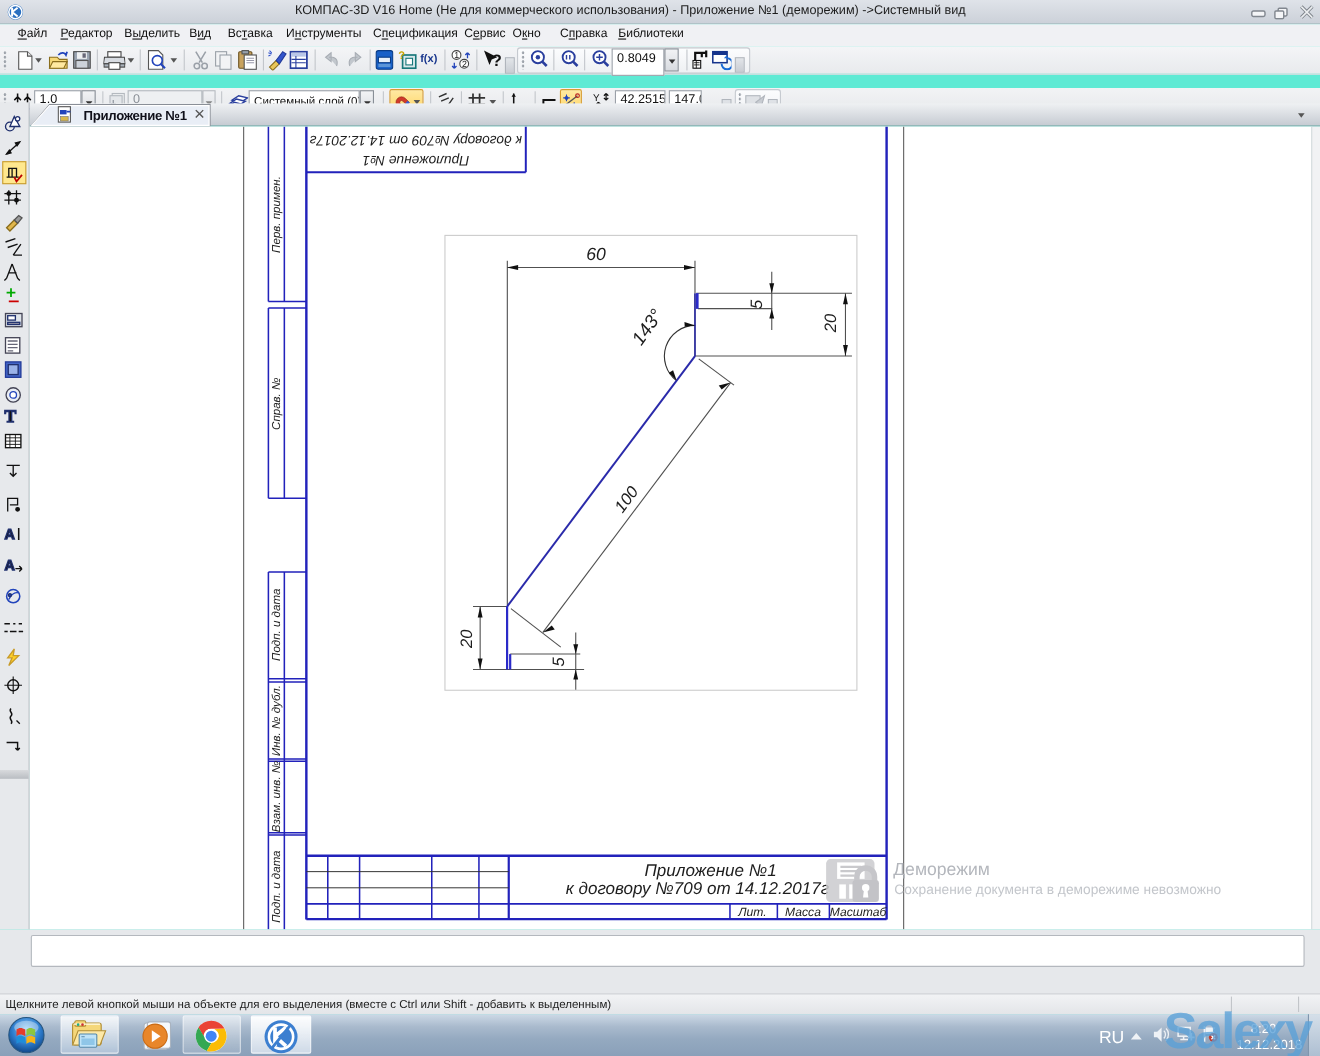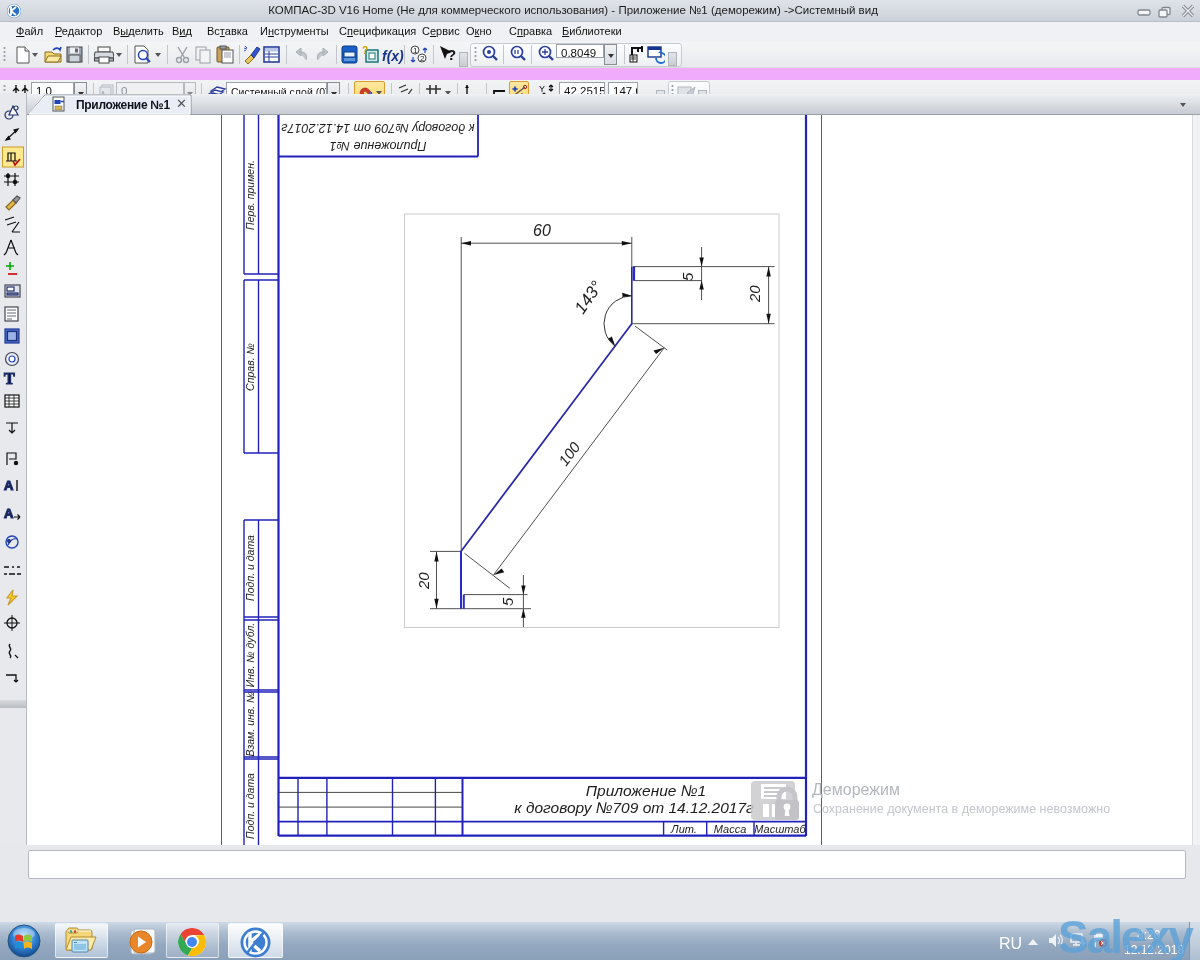--- a/index.html
+++ b/index.html
@@ -1,16 +1,16 @@
 <!DOCTYPE html>
 <html><head><meta charset="utf-8">
 <style>
 *{margin:0;padding:0;box-sizing:border-box}
 html,body{width:1200px;height:960px;overflow:hidden;font-family:"Liberation Sans",sans-serif}
-#app{position:absolute;left:0;top:0;width:1200px;height:960px;background:#f0abfc}
+#app{position:absolute;left:0;top:0;width:1200px;height:960px;background:#5eead4}
 .abs{position:absolute}
 
 #titlebar{left:0;top:0;width:1200px;height:22px;background:linear-gradient(#dfe3e9,#ccd1d9);border-bottom:1px solid #b9bec6}
 #titletext{left:0;top:4px;width:1146px;text-align:center;font-size:11.5px;color:#1c1c1c;white-space:nowrap}
 
 #menubar{left:0;top:22px;width:1200px;height:20px;background:#f0f1f4;font-size:11px;color:#111}
 .mi{position:absolute;top:3px}
 
 #row1{left:0;top:42px;width:1200px;height:26px;background:linear-gradient(#f4f5f7,#e8eaed);border-bottom:1px solid #dcdee2}
 #row2{left:0;top:80px;width:1200px;height:26px;background:linear-gradient(#f2f3f5,#e6e8eb);border-bottom:1px solid #d6d9dd}
@@ -141,21 +141,21 @@
 <svg class="abs" style="left:341px;top:3px" width="17" height="19" viewBox="0 0 17 19">
         <rect x="1" y="1" width="15" height="17" rx="2" fill="#1860c8" stroke="#0a3c86"></rect>
         <rect x="3" y="7" width="11" height="5" fill="#e8f0fa" stroke="#0a3c86"></rect>
         <rect x="3" y="13" width="11" height="3" fill="#5c95d8"></rect>
       </svg>
 <svg class="abs" style="left:361px;top:3px" width="18" height="19" viewBox="0 0 18 19">
         <rect x="5" y="5" width="12" height="12" fill="#d9e8ea" stroke="#17777a" stroke-width="1.5"></rect>
         <rect x="8" y="8" width="6" height="6" fill="#fff" stroke="#17777a"></rect>
         <text x="1" y="9" font-size="10" font-weight="bold" fill="#c8a400" font-family="Liberation Sans">?</text>
       </svg>
-<div class="abs" style="left:382px;top:6px;font-size:14px;font-style:italic;color:#16348c;font-weight:bold">f(x)</div>
+<div class="abs" style="left:382px;top:6px;font-size:10px;color:#16348c;font-weight:bold">f(x)</div>
 <div class="sep" style="left:404px"></div>
 <svg class="abs" style="left:410px;top:3px" width="18" height="19" viewBox="0 0 18 19">
         <circle cx="5" cy="5" r="4" fill="#fff" stroke="#444"></circle>
         <circle cx="12" cy="13" r="4" fill="#fff" stroke="#444"></circle>
         <text x="3" y="8" font-size="8" fill="#222" font-family="Liberation Sans">1</text>
         <text x="10" y="16" font-size="8" fill="#222" font-family="Liberation Sans">2</text>
         <path d="M15 3v5m0-5l-2 2m2-2l2 2M3 12v5m0 0l-2-2m2 2l2-2" stroke="#2244bb" stroke-width="1.2" fill="none"></path>
       </svg>
 <div class="sep" style="left:433px"></div>
 <svg class="abs" style="left:438px;top:3px" width="20" height="20" viewBox="0 0 20 20">
@@ -175,21 +175,21 @@
         <circle cx="8" cy="7" r="5.5" fill="#fff" stroke="#2a3f9e" stroke-width="1.7"></circle>
         <path d="M6 5v4m3-4v4" stroke="#2a3f9e" stroke-width="1.3"></path>
         <path d="M12 11l4 4" stroke="#2a3f9e" stroke-width="2.4"></path>
       </svg>
 <div class="sep" style="left:531px"></div>
 <svg class="abs" style="left:537px;top:3px" width="18" height="19" viewBox="0 0 18 19">
         <circle cx="8" cy="7" r="5.5" fill="#fff" stroke="#2a3f9e" stroke-width="1.7"></circle>
         <path d="M5 7h6M8 4v6" stroke="#2a3f9e" stroke-width="1.3"></path>
         <path d="M12 11l4 4" stroke="#2a3f9e" stroke-width="2.4"></path>
       </svg>
-<div class="combo" style="left:556px;top:2px;width:48px;height:14px">
+<div class="combo" style="left:556px;top:2px;width:48px;height:25px">
         <span class="tx">0.8049</span>
       </div>
 <div class="dd" style="left:604px;top:2px;width:13px;height:21px"></div>
 <div class="sep" style="left:624px"></div>
 <svg class="abs" style="left:629px;top:3px" width="17" height="19" viewBox="0 0 17 19">
         <path d="M3 17V3h10M13 1v6M9 3v4" stroke="#111" stroke-width="2" fill="none"></path>
         <rect x="1" y="10" width="7" height="7" fill="#fff" stroke="#111"></rect>
         <path d="M2 12h5M2 14h5M4 10v7" stroke="#111" stroke-width=".8"></path>
       </svg>
 <svg class="abs" style="left:647px;top:3px" width="18" height="19" viewBox="0 0 18 19">
@@ -527,20 +527,25 @@
             <path d="M785.6 807h2.8l1 9h-4.8z" fill="#fff"></path>
           </g>
 </g>
 <text x="812" y="795" font-size="16" fill="#b3b6bc">Деморежим</text>
 <text x="813" y="813" font-size="12.5" fill="#c3c6cb">Сохранение документа в деморежиме невозможно</text>
 </svg>
 </div>
 <div class="abs" id="vscroll"></div>
 <div class="abs" id="botgap"></div>
 <div class="abs" id="msgbox"></div>
+<div class="abs" id="statusbar">
+      <span style="position:absolute;left:1119px;top:2px;width:1px;height:14px;background:#c2c5c9"></span>
+      <span style="position:absolute;left:1180px;top:2px;width:1px;height:14px;background:#c2c5c9"></span>
+      <span style="position:absolute;left:5px;top:3px">Щелкните левой кнопкой мыши на объекте для его выделения (вместе с Ctrl или Shift - добавить к выделенным)</span>
+    </div>
 <div class="abs" id="taskbar">
 <svg class="abs" style="left:7px;top:2px" width="34" height="34" viewBox="0 0 34 34">
 <defs>
           <radialGradient id="orb" cx="50%" cy="35%" r="70%">
             <stop offset="0" stop-color="#9fd4f8"></stop>
             <stop offset=".55" stop-color="#2f7fd0"></stop>
             <stop offset="1" stop-color="#0a3e7e"></stop>
           </radialGradient>
         </defs>
 <circle cx="17" cy="17" r="16" fill="url(#orb)" stroke="#27557e"></circle>

